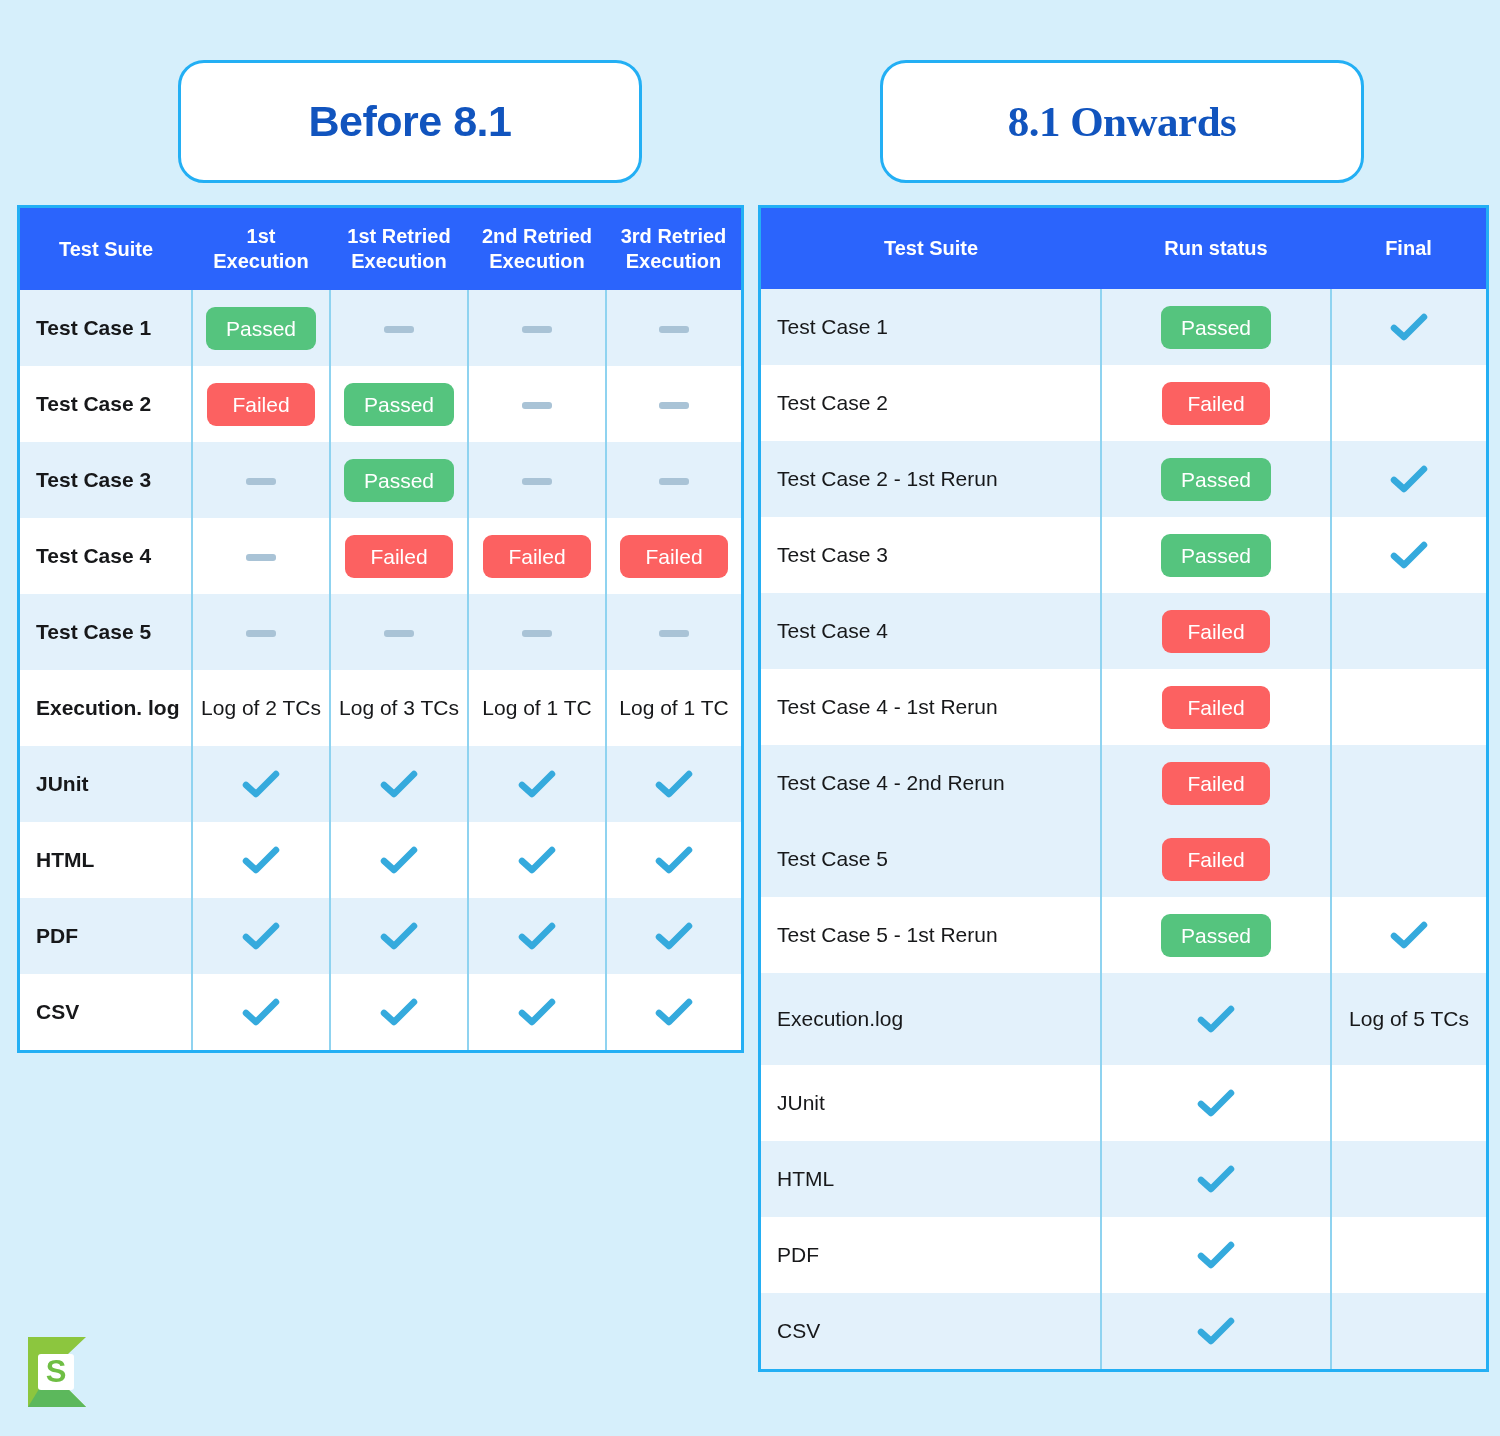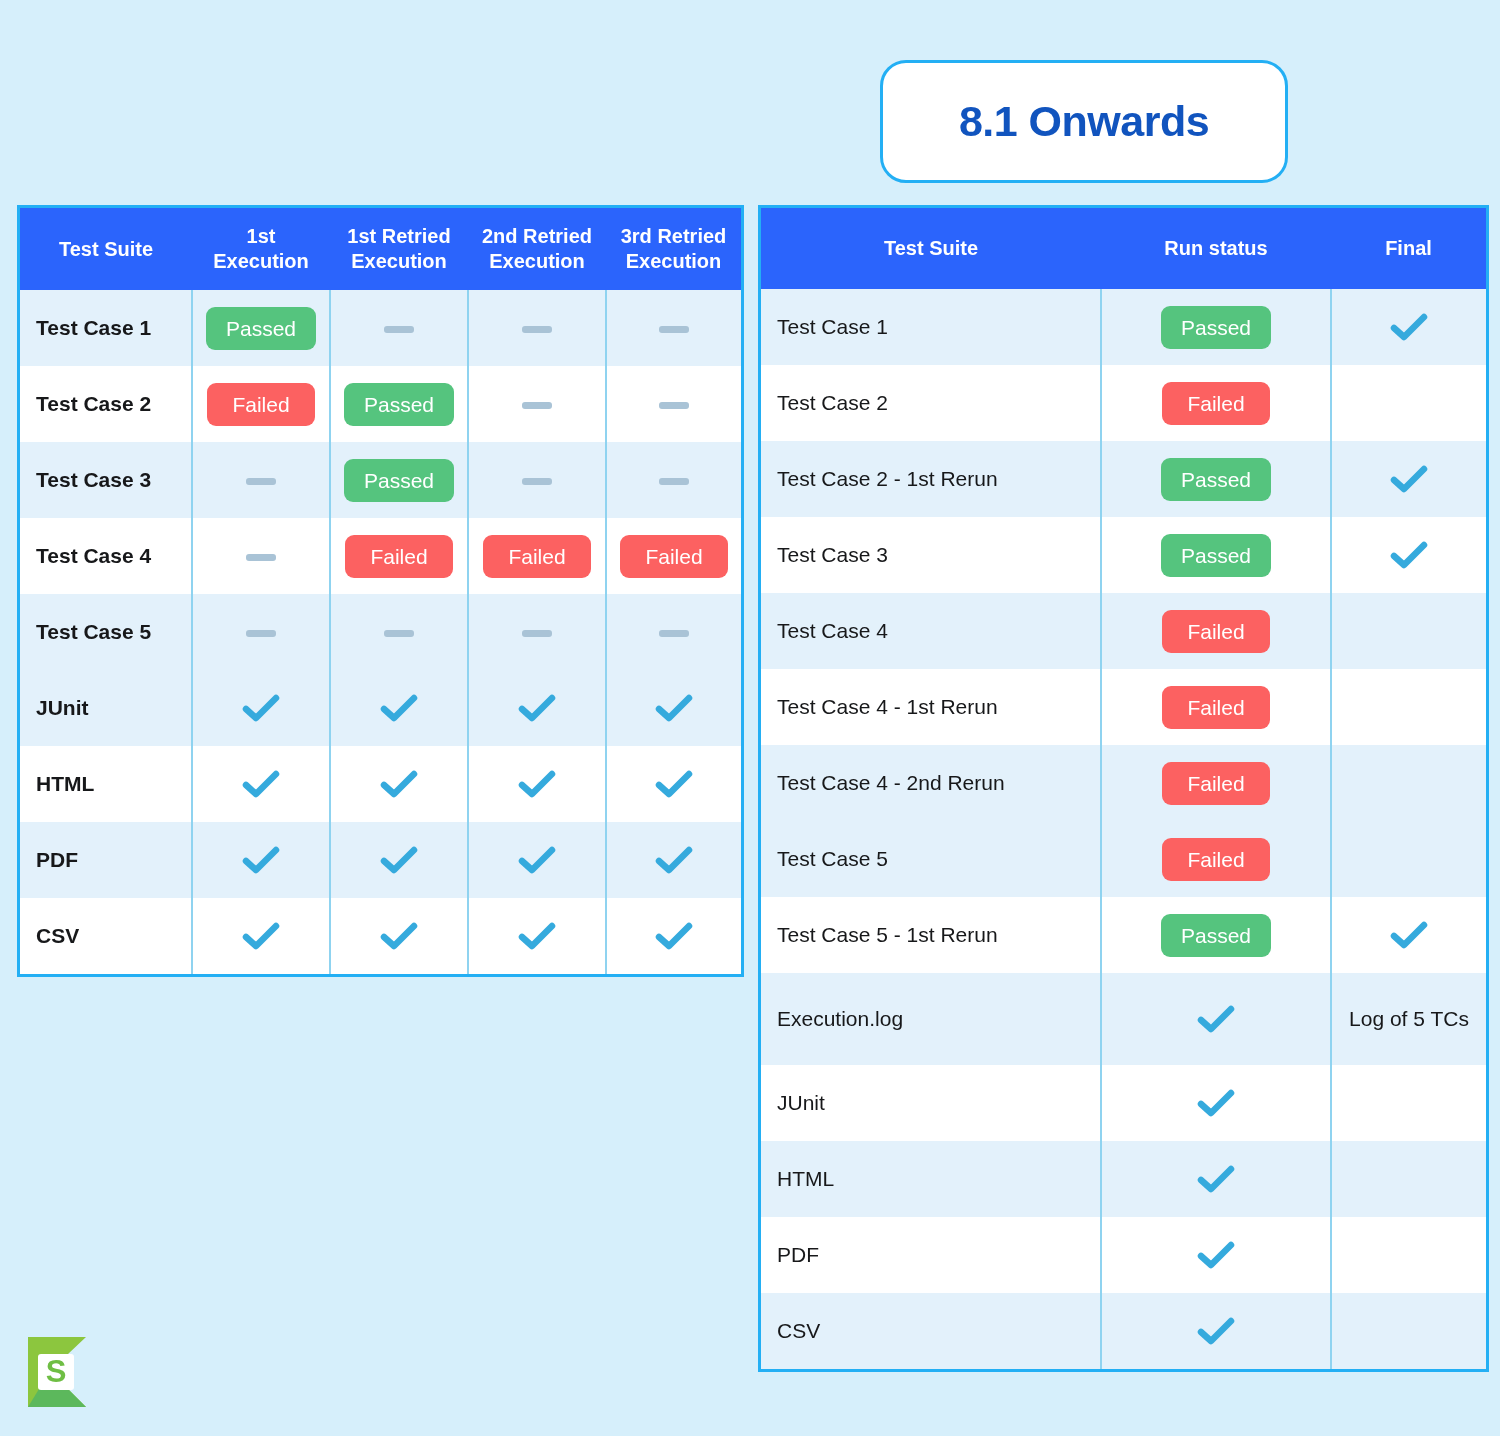--- a/index.html
+++ b/index.html
@@ -29,21 +29,21 @@
     align-items: center;
     justify-content: center;
   }
   .title-card .title-text {
     color: #1154BE;
     font-size: 43px;
     font-weight: bold;
     letter-spacing: -0.5px;
   }
   #title-left  { left: 178px; top: 60px;  width: 464px; height: 123px; }
-  #title-right { left: 880px; top: 60px;  width: 408px; height: 123px; }
+  #title-right { left: 880px; top: 60px;  width: 484px; height: 123px; font-family: Liberation Serif, serif; }
 
   
   .table-card {
     position: absolute;
     background: #FFFFFF;
     border: 3px solid #23AFF4;
     border-radius: 0;
     overflow: hidden;
   }
   #table-left  { left: 17px;  top: 205px; width: 727px; }
@@ -138,20 +138,23 @@
     color: #1D2430;
     letter-spacing: -0.5px;
     white-space: nowrap;
   }
 </style>
 </head>
 <body>
 
 <div id="canvas">
 
+  <div id="title-left" class="title-card">
+    <span class="title-text">Before 8.1</span>
+  </div>
 
   <div id="title-right" class="title-card">
     <span class="title-text">8.1 Onwards</span>
   </div>
 
   <div id="table-left" class="table-card">
     <table class="grid">
       <thead>
         <tr id="head-left">
             <th style="width: 172px;">Test Suite</th>
@@ -190,20 +193,27 @@
             <td style="width: 138px;"><span class="badge failed">Failed</span></td>
             <td style="width: 135px;"><span class="badge failed">Failed</span></td>
           </tr>
           <tr class="striped" style="height: 76px;">
             <td style="width: 172px;">Test Case 5</td>
             <td style="width: 138px;"><span class="dash"></span></td>
             <td style="width: 138px;"><span class="dash"></span></td>
             <td style="width: 138px;"><span class="dash"></span></td>
             <td style="width: 135px;"><span class="dash"></span></td>
           </tr>
+          <tr class="plain" style="height: 76px;">
+            <td style="width: 172px;">Execution. log</td>
+            <td style="width: 138px;"><span>Log of 2 TCs</span></td>
+            <td style="width: 138px;"><span>Log of 3 TCs</span></td>
+            <td style="width: 138px;"><span>Log of 1 TC</span></td>
+            <td style="width: 135px;"><span>Log of 1 TC</span></td>
+          </tr>
           <tr class="striped" style="height: 76px;">
             <td style="width: 172px;">JUnit</td>
             <td style="width: 138px;"><span class="check"><svg viewBox="0 0 40 32">
                   <path d="M5 17 L15 26 L35 6" fill="none" stroke="#35AADD" stroke-width="6.5" stroke-linecap="round" stroke-linejoin="round"></path>
                 </svg></span></td>
             <td style="width: 138px;"><span class="check"><svg viewBox="0 0 40 32">
                   <path d="M5 17 L15 26 L35 6" fill="none" stroke="#35AADD" stroke-width="6.5" stroke-linecap="round" stroke-linejoin="round"></path>
                 </svg></span></td>
             <td style="width: 138px;"><span class="check"><svg viewBox="0 0 40 32">
                   <path d="M5 17 L15 26 L35 6" fill="none" stroke="#35AADD" stroke-width="6.5" stroke-linecap="round" stroke-linejoin="round"></path>

